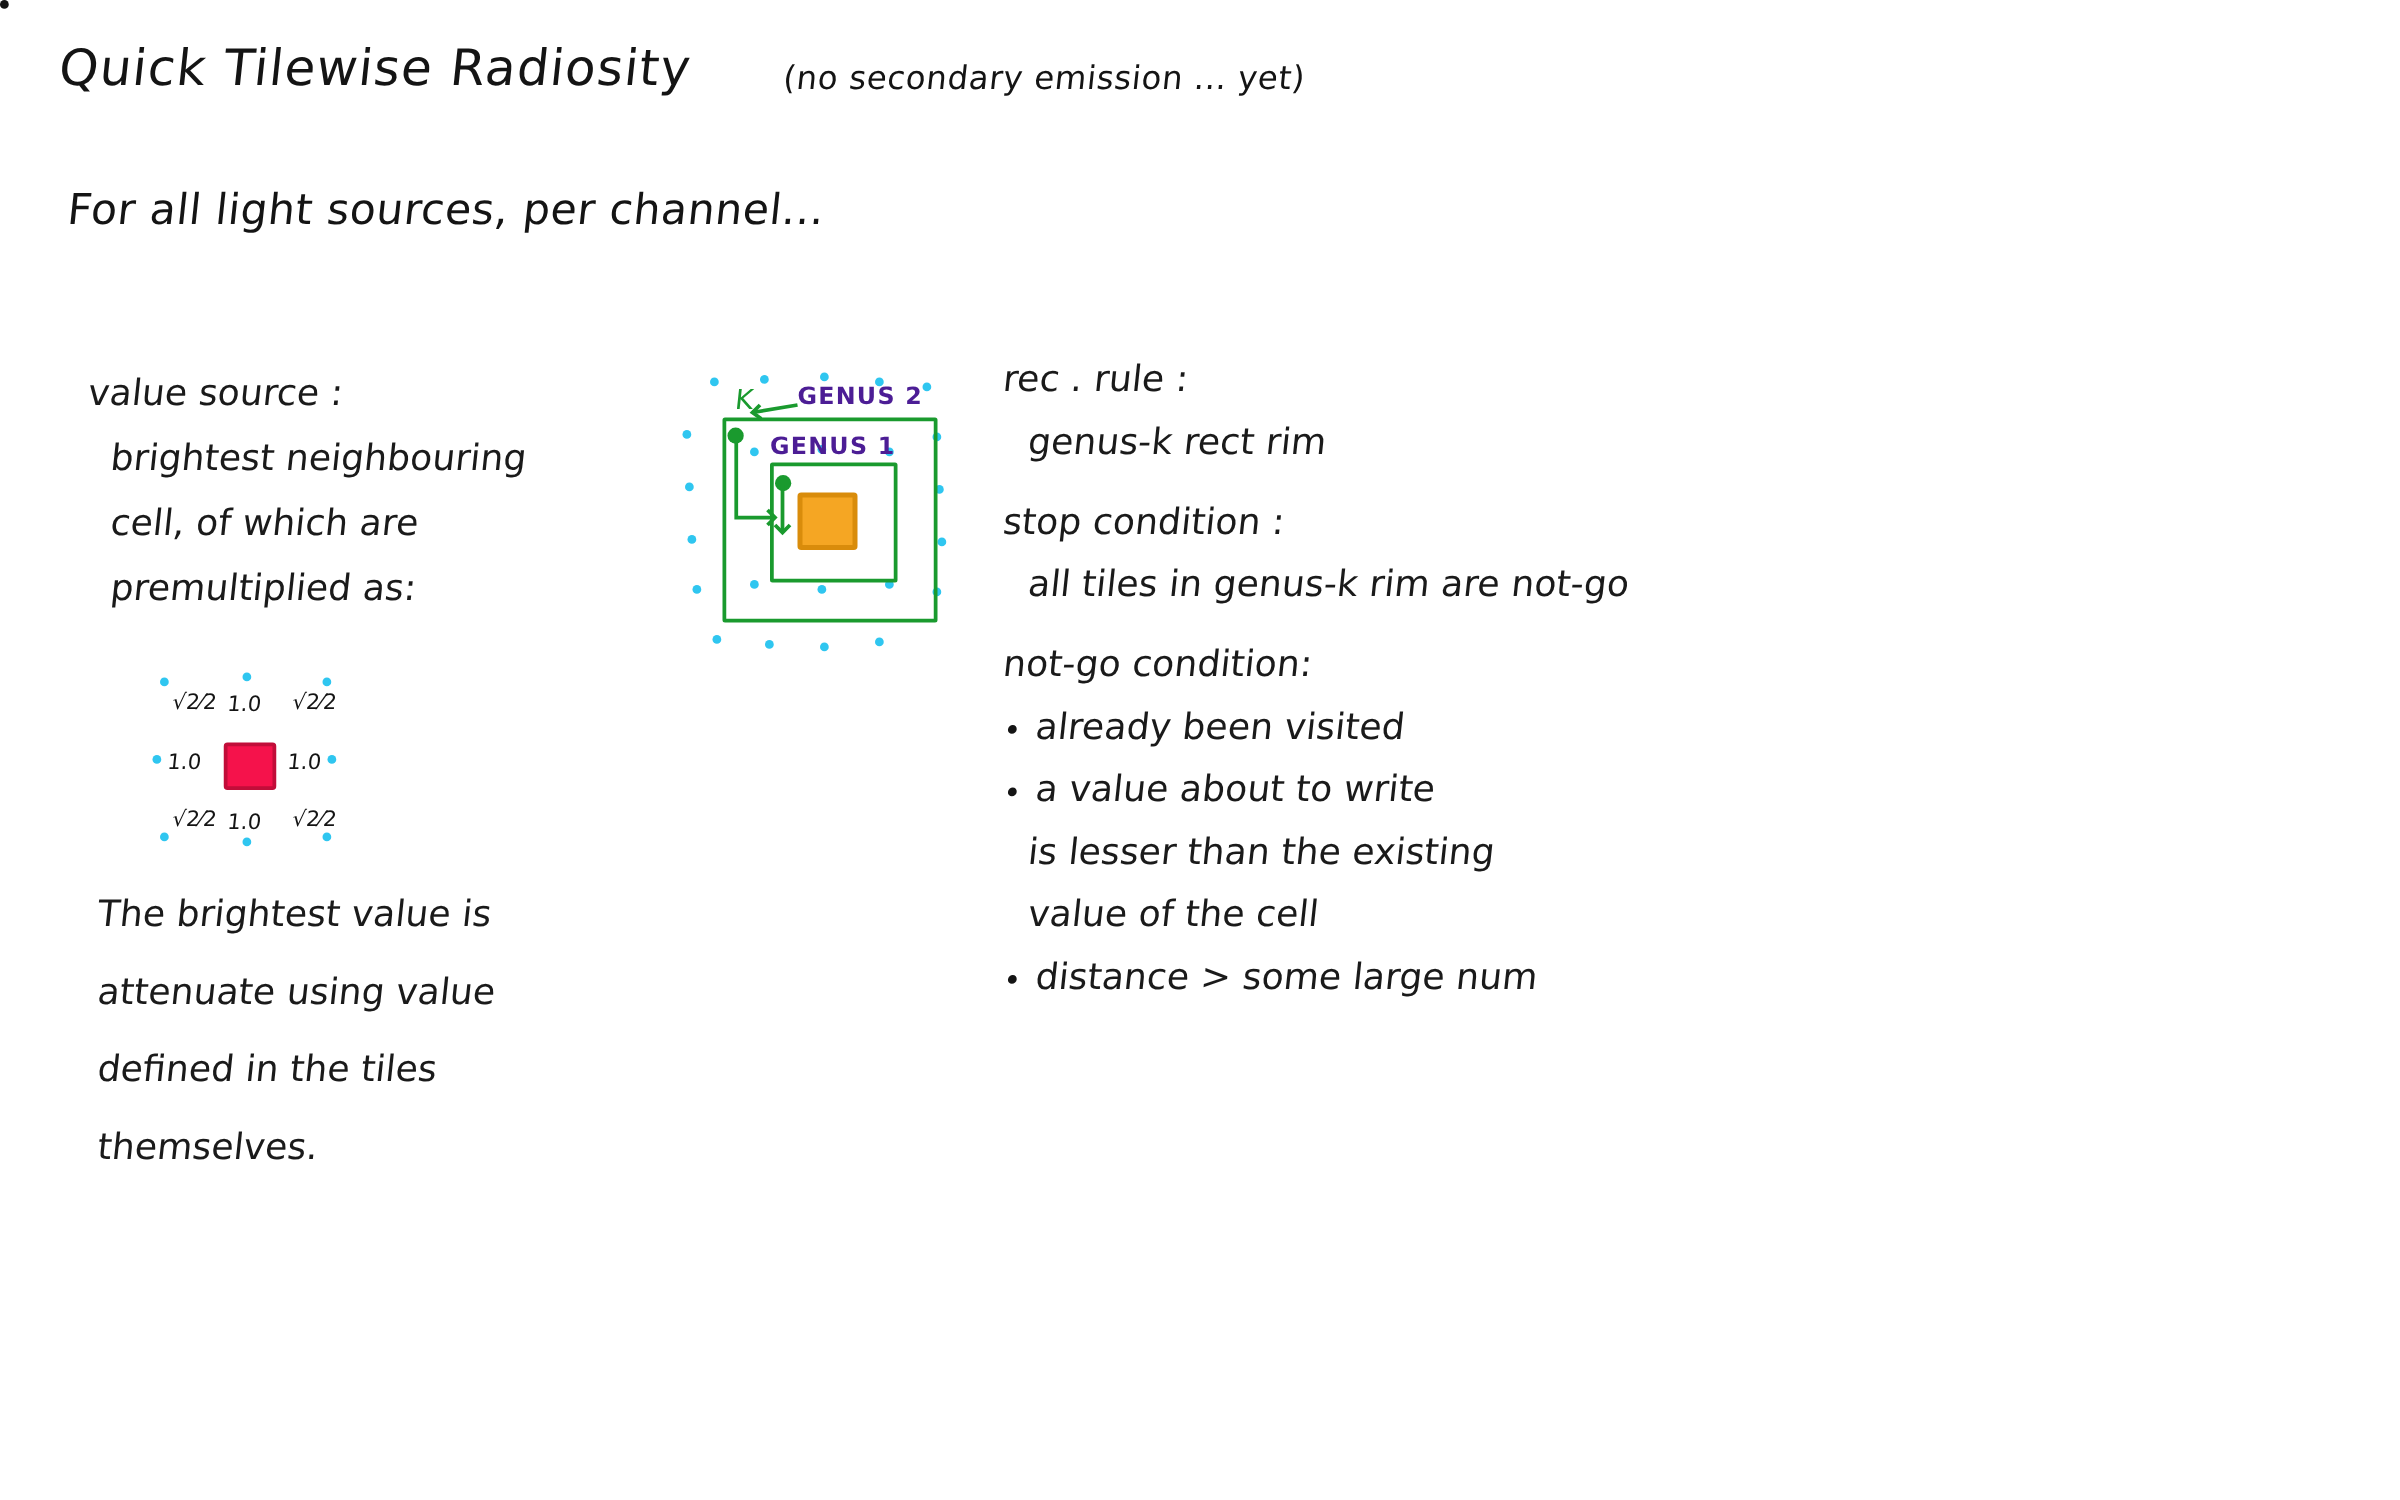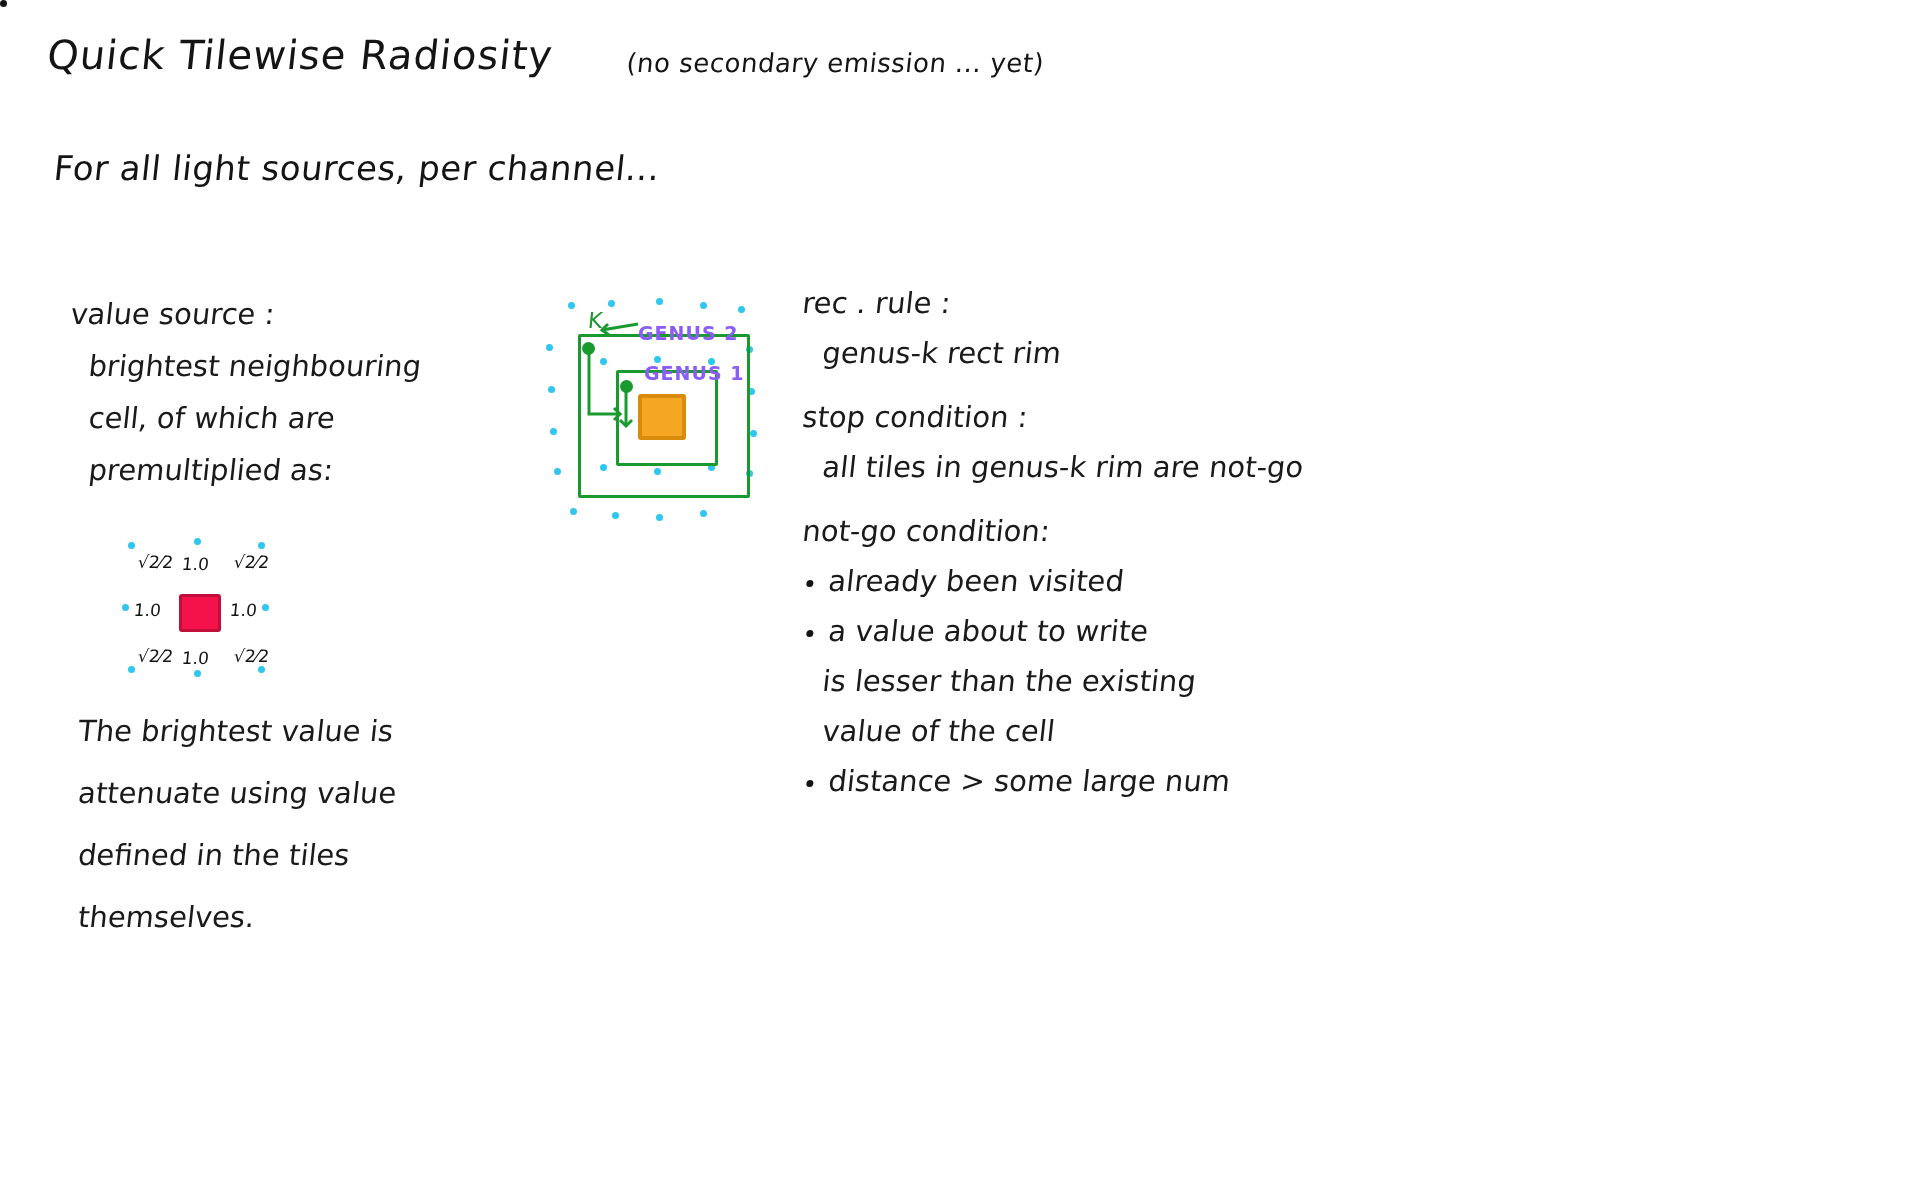--- a/index.html
+++ b/index.html
@@ -146,26 +146,25 @@
     left: 78px;
     top: 72px;
     width: 40px;
     height: 38px;
     background: #f5a623;
     border: 4px solid #d98c0b;
     border-radius: 3px;
   }
   #genus .glabel {
     position: absolute;
-    color: #8b5cf6;
+    color: #4c1d95;
     font-size: 19px;
     font-weight: bold;
     letter-spacing: 1px;
     white-space: pre;
-    margin-top: 16px;
   }
   #genus .gk {
     position: absolute;
     color: #1a9a2e;
     font-size: 22px;
     white-space: pre;
     transform: skewX(-6deg);
   }
 
   
@@ -289,21 +288,21 @@
       <path d="M66,66 L66,104" stroke="#1a9a2e" stroke-width="3" fill="none"></path>
       <path d="M60,98 L66,104 L72,98" stroke="#1a9a2e" stroke-width="3" fill="none"></path>
       <path d="M42,8 L78,2" stroke="#1a9a2e" stroke-width="3" fill="none"></path>
       <path d="M48,2 L42,8 L49,13" stroke="#1a9a2e" stroke-width="3" fill="none"></path>
     </svg>
 
     <div class="orangebox"></div>
 
     <div class="gk" style="left:28px;  top:-14px;">K</div>
     <div class="glabel" style="left:78px;  top:-16px;">GENUS 2</div>
-    <div class="glabel" style="left:84px;  top:26px; line-height:18px; width:60px;">GENUS 1</div>
+    <div class="glabel" style="left:56px;  top:26px; line-height:18px; width:60px;">GENUS 1</div>
   </div>
 
   <div id="right-col">
     <div class="line">rec . rule :</div>
     <div class="line indent">genus-k rect rim</div>
 
     <div class="line head">stop condition :</div>
     <div class="line indent">all tiles in genus-k rim are not-go</div>
 
     <div class="line head">not-go condition:</div>

